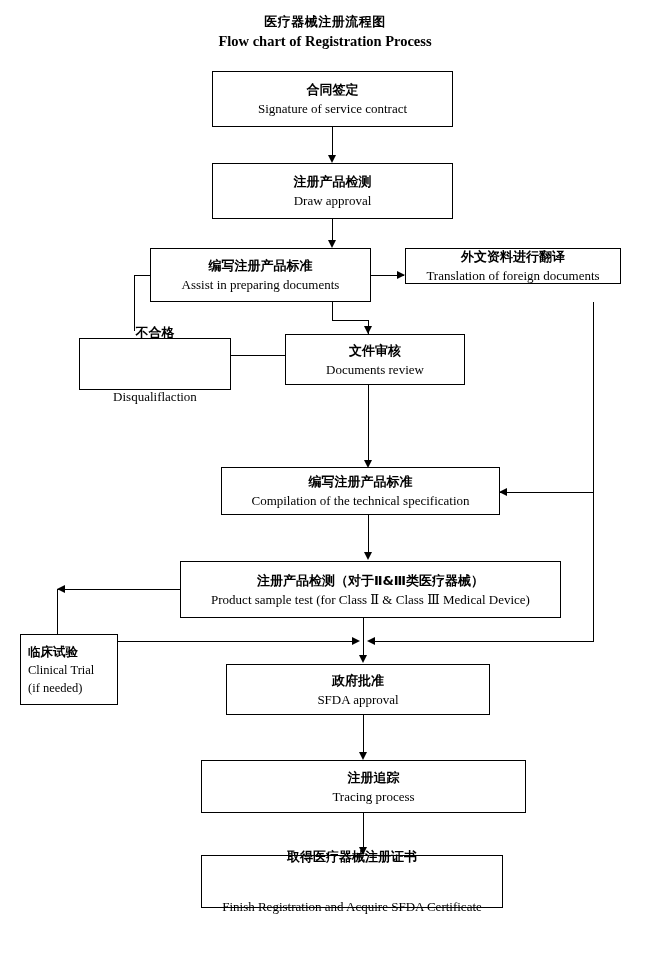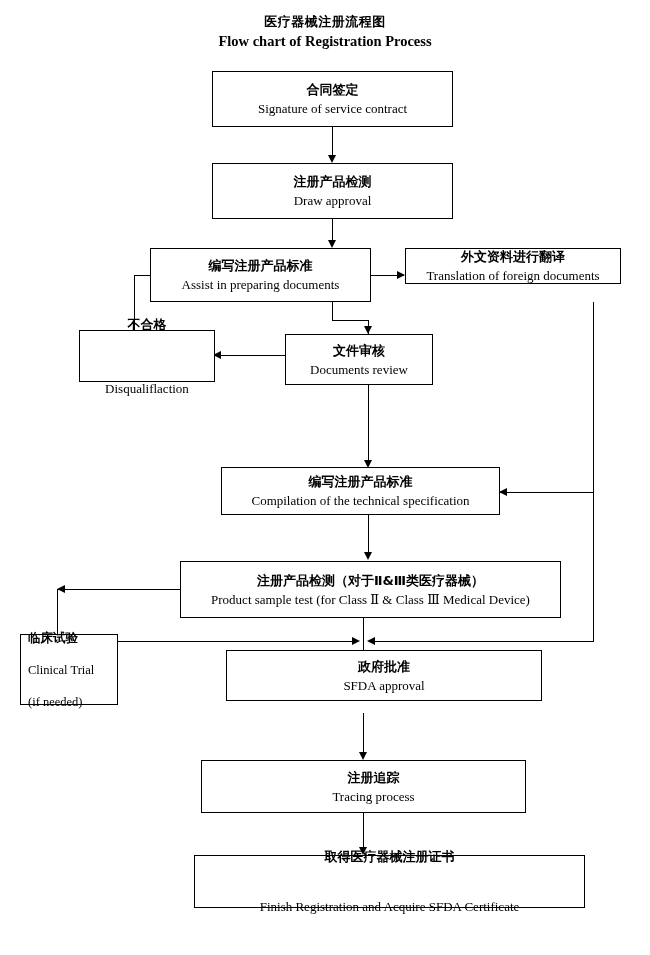--- a/index.html
+++ b/index.html
@@ -73,21 +73,20 @@
     white-space: nowrap;
     margin-top: 1px;
   }
 
   
   .node.align-left {
     align-items: flex-start;
     text-align: left;
     padding-left: 7px;
     justify-content: center;
-    gap: 14px;
   }
   .node.align-left .cn {
     font-size: 12.5px;
     line-height: 18px;
   }
   .node.align-left .en {
     font-size: 12.5px;
     line-height: 18px;
     margin-top: 0;
   }
@@ -199,54 +198,54 @@
   <div class="node" style="left:150px; top:248px; width:221px; height:54px;">
     <div class="cn">编写注册产品标准</div>
     <div class="en">Assist in preparing documents</div>
   </div>
 
   <div class="node" style="left:405px; top:248px; width:216px; height:36px;">
     <div class="cn">外文资料进行翻译</div>
     <div class="en">Translation of foreign documents</div>
   </div>
 
-  <div class="node" style="left:79px; top:330px; width:136px; height:52px;gap:45px;">
+  <div class="node" style="left:79px; top:338px; width:152px; height:52px;gap:45px;">
     <div class="cn">不合格</div>
     <div class="en">Disqualiflaction</div>
   </div>
 
-  <div class="node" style="left:285px; top:334px; width:148px; height:51px;">
+  <div class="node" style="left:285px; top:334px; width:180px; height:51px;">
     <div class="cn">文件审核</div>
     <div class="en">Documents review</div>
   </div>
 
   <div class="node" style="left:180px; top:561px; width:381px; height:57px;">
     <div class="cn">注册产品检测（对于Ⅱ&amp;Ⅲ类医疗器械）</div>
     <div class="en">Product sample test (for Class  Ⅱ &amp; Class  Ⅲ  Medical Device)</div>
   </div>
 
   <div class="node" style="left:221px; top:467px; width:279px; height:48px;">
     <div class="cn">编写注册产品标准</div>
     <div class="en">Compilation of the technical specification</div>
   </div>
 
   <div class="node align-left" style="left:20px; top:634px; width:98px; height:71px;">
     <div class="cn">临床试验</div>
     <div class="en">Clinical Trial</div>
     <div class="en">(if needed)</div>
   </div>
 
-  <div class="node" style="left:226px; top:650px; width:316px; height:51px;">
+  <div class="node" style="left:226px; top:664px; width:264px; height:51px;">
     <div class="cn">政府批准</div>
     <div class="en">SFDA approval</div>
   </div>
 
   <div class="node" style="left:201px; top:760px; width:325px; height:53px;padding-left:20px;">
     <div class="cn">注册追踪</div>
     <div class="en">Tracing process</div>
   </div>
 
-  <div class="node" style="left:194px; top:855px; width:391px; height:53px;gap:31px;">
+  <div class="node" style="left:201px; top:855px; width:302px; height:53px;gap:31px;">
     <div class="cn">取得医疗器械注册证书</div>
     <div class="en">Finish Registration and Acquire SFDA Certificate</div>
   </div>
 
 </div>
 
 </body></html>

